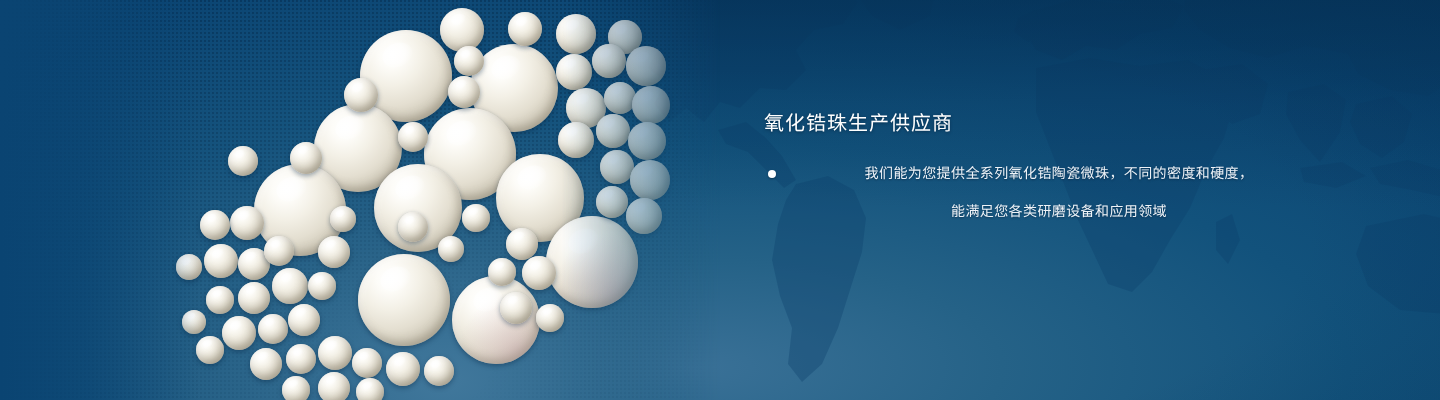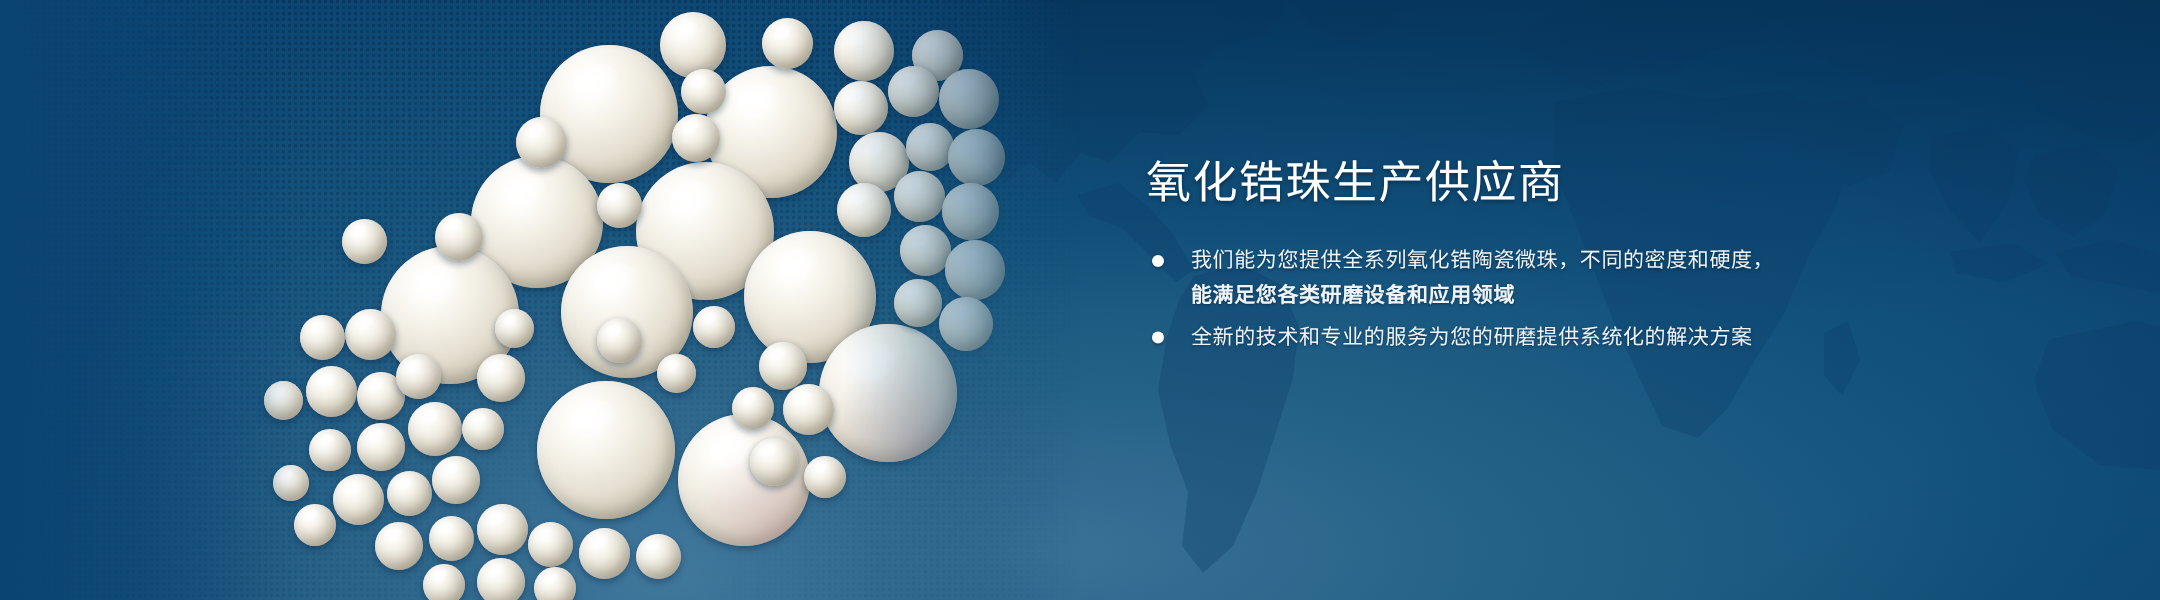--- a/index.html
+++ b/index.html
@@ -93,21 +93,21 @@
   }
 
   
   .copy{
     position:absolute;
     left:764px;top:104px;
     width:560px;
   }
   .headline{
     margin:0;
-    font-size:30px;
+    font-size:20px;
     font-weight:400;
     line-height:38px;
     letter-spacing:1px;
     color:#ffffff;
     text-shadow:0 1px 3px rgba(2,28,52,.60);
     white-space:nowrap;
   }
   .bullets{
     list-style:none;
     margin:20px 0 0 4px;
@@ -115,31 +115,32 @@
   }
   .bullet{
     position:relative;
     padding-left:26px;
     margin-bottom:5px;
     font-size:14px;
     line-height:23px;
     color:#eef3f8;
     letter-spacing:.4px;
     text-shadow:0 1px 2px rgba(2,28,52,.55);
+    text-align:center;
   }
   .bullet .dot{
     position:absolute;
     left:0;top:8px;
     width:8px;height:8px;
     border-radius:50%;
     background:#ffffff;
     box-shadow:0 1px 2px rgba(2,28,52,.5);
   }
   .bullet .line{display:block;}
-  .bullet .line + .line{margin-top:0;font-weight:bold;}
+  .bullet .line + .line{margin-top:15px;}
 </style>
 </head>
 <body>
 
 <div class="banner">
 
   <div class="bg-base"></div>
 
   <div class="bg-map">
     <svg viewBox="0 0 900 470" xmlns="http://www.w3.org/2000/svg" aria-hidden="true">
@@ -266,22 +267,18 @@
     <h1 class="headline">氧化锆珠生产供应商</h1>
 
     <ul class="bullets">
 
       <li class="bullet">
         <span class="dot"></span>
         <span class="line">我们能为您提供全系列氧化锆陶瓷微珠，不同的密度和硬度，</span>
         <span class="line">能满足您各类研磨设备和应用领域</span>
       </li>
 
-      <li class="bullet">
-        <span class="dot"></span>
-        <span class="line">全新的技术和专业的服务为您的研磨提供系统化的解决方案</span>
-      </li>
 
 
     </ul>
   </div>
 
 </div>
 
 </body></html>

